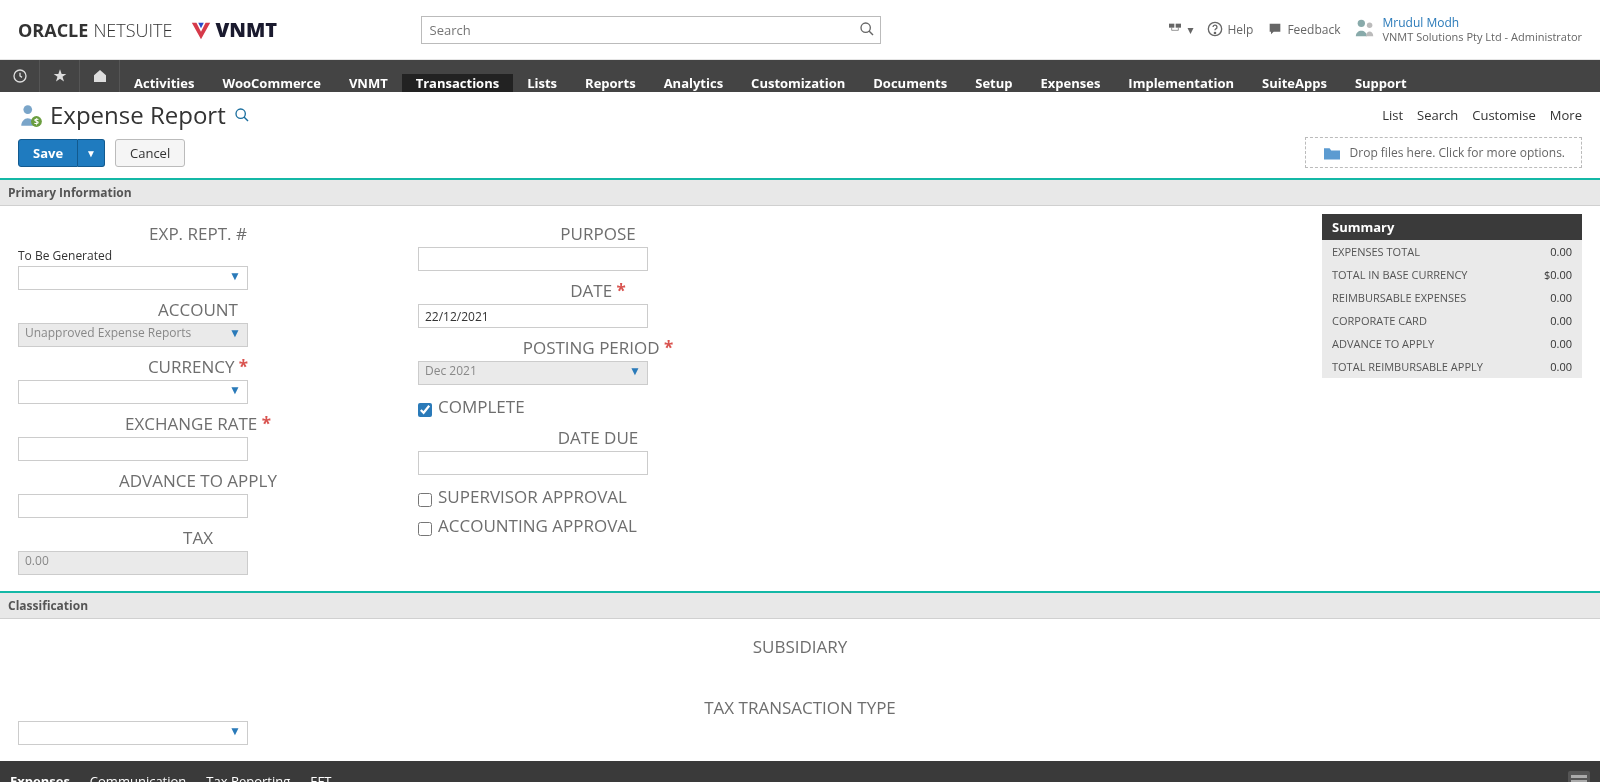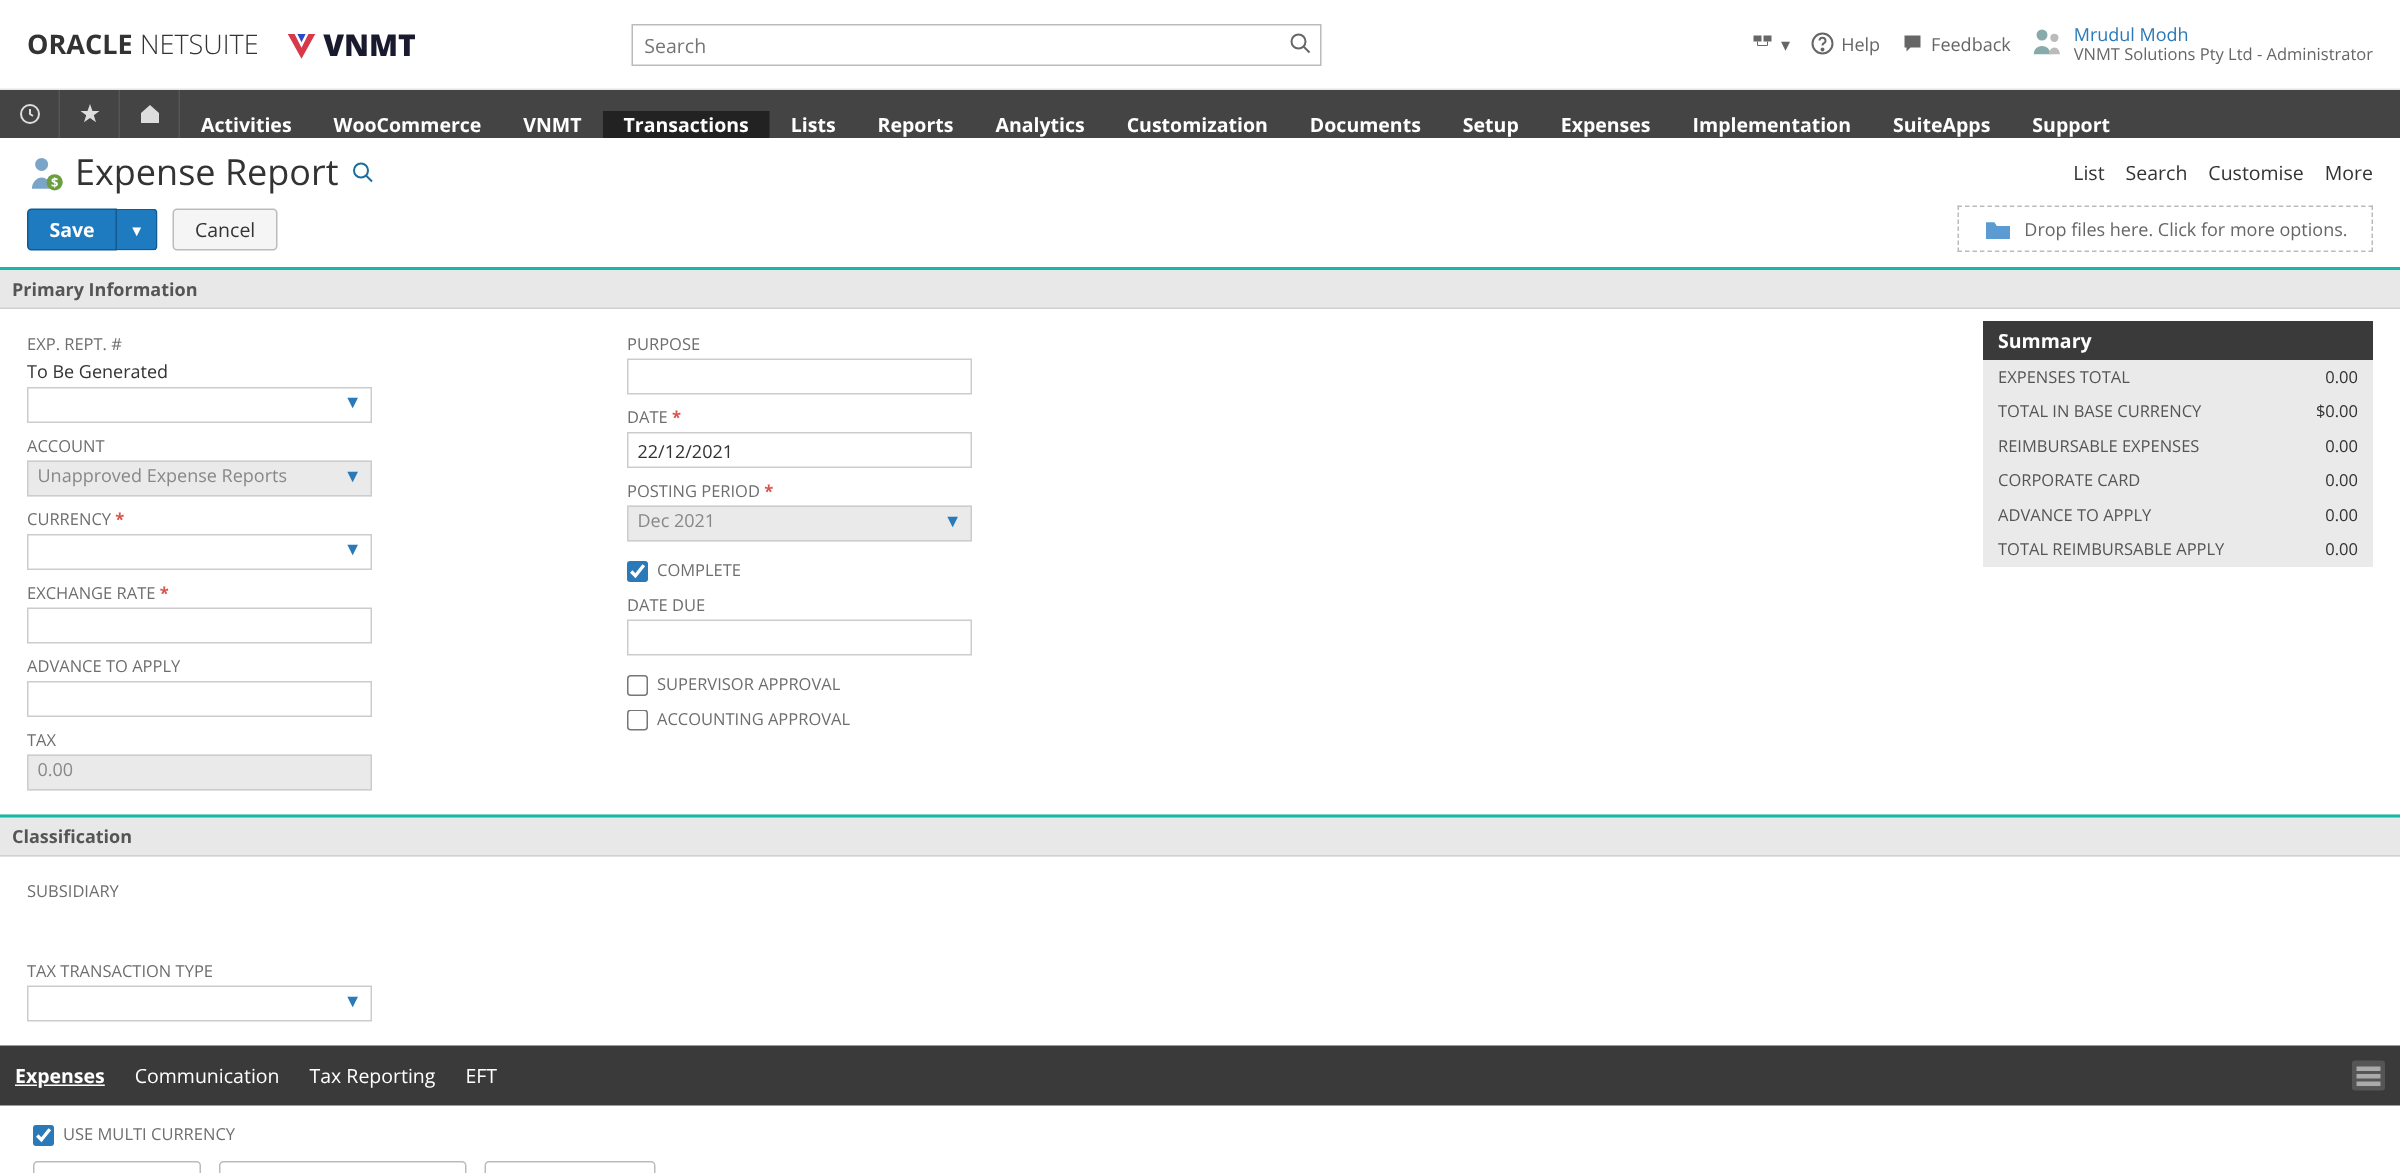--- a/index.html
+++ b/index.html
@@ -29,21 +29,21 @@
 .head-links{margin-left:auto;display:flex;gap:14px;font-size:13px;color:#333;}
 .head-links span{cursor:pointer;}
 .action-row{display:flex;align-items:center;padding:6px 18px 10px 18px;gap:10px;}
 .btn-save{background:#1f7bbf;color:#fff;border:1px solid #125a8f;border-radius:3px 0 0 3px;padding:4px 14px;font-weight:700;font-size:13px;}
 .btn-save-dd{background:#1f7bbf;color:#fff;border:1px solid #125a8f;border-left:0;border-radius:0 3px 3px 0;padding:4px 8px;font-size:10px;}
 .btn-cancel{background:#f5f5f5;border:1px solid #bbb;border-radius:3px;padding:4px 14px;font-size:13px;color:#333;}
 .dropzone{margin-left:auto;border:1px dashed #bbb;padding:6px 16px;color:#666;font-size:12px;display:flex;align-items:center;gap:8px;}
 .section-bar{background:#e8e8e8;padding:4px 8px;font-weight:700;color:#555;font-size:12px;border-top:2px solid #14b8a6;border-bottom:1px solid #d0d0d0;}
 .form-area{display:flex;padding:8px 18px 16px 18px;gap:40px;}
 .col{flex:1;max-width:360px;}
-.lbl{font-size:11px;color:#6e6e6e;margin-top:8px;display:block;}
+.lbl{font-size:17px;color:#6e6e6e;margin-top:8px;display:block;text-align:center;}
 .req::after{content:" *";color:#d9534f;font-weight:700;}
 .val{font-size:12px;color:#333;margin-top:2px;}
 .fld{width:230px;height:24px;border:1px solid #ccc;margin-top:2px;padding:0 6px;font-size:12px;color:#333;background:#fff;}
 .fld.dd{background:#fff;position:relative;}
 .fld.readonly{background:#eaeaea;color:#888;}
 .dd-arrow{float:right;color:#2a7ab9;}
 .chk{width:14px;height:14px;vertical-align:middle;margin-right:6px;accent-color:#2a7ab9;}
 .summary{width:260px;margin-left:auto;}
 .summary-head{background:#3a3a3a;color:#fff;padding:4px 10px;font-weight:700;font-size:13px;}
 .summary-body{background:#eaeaea;}

